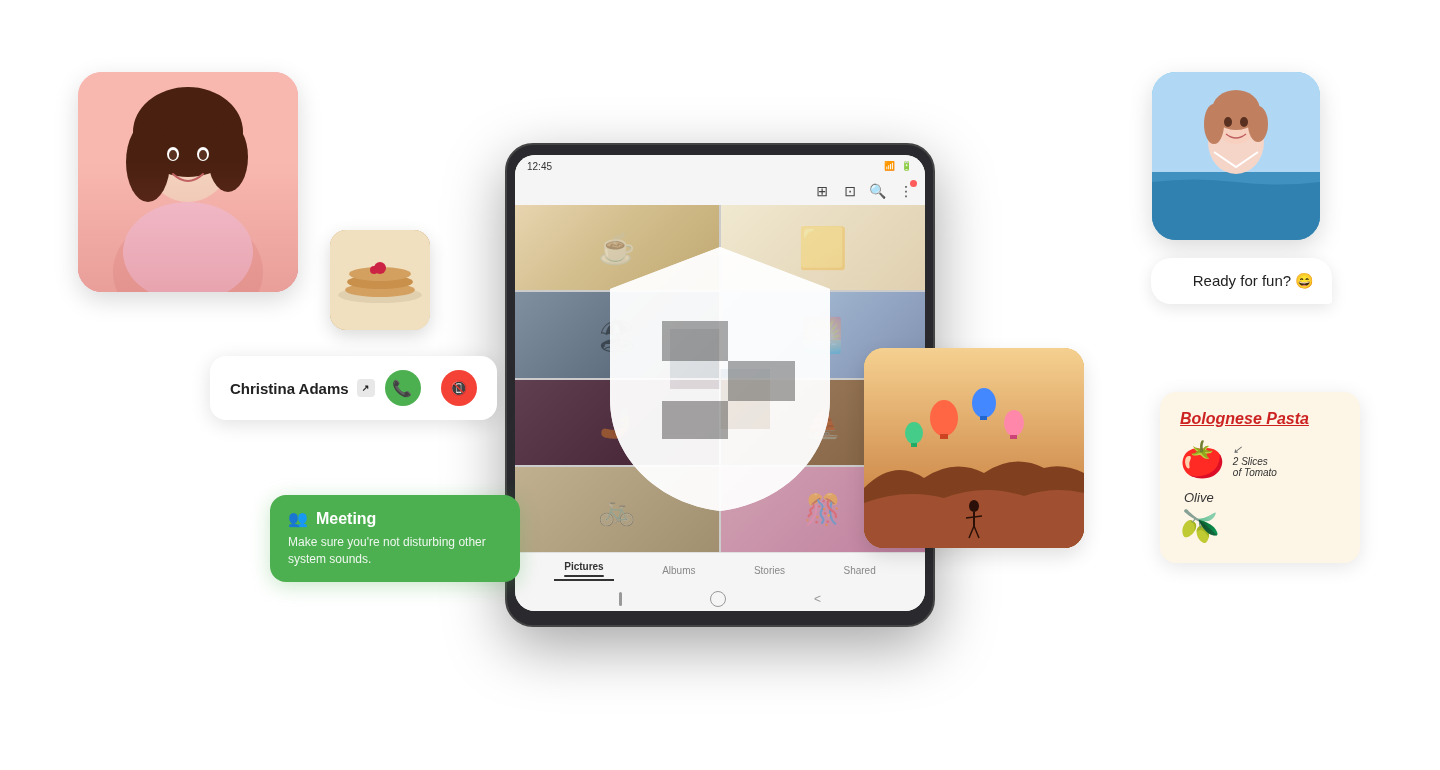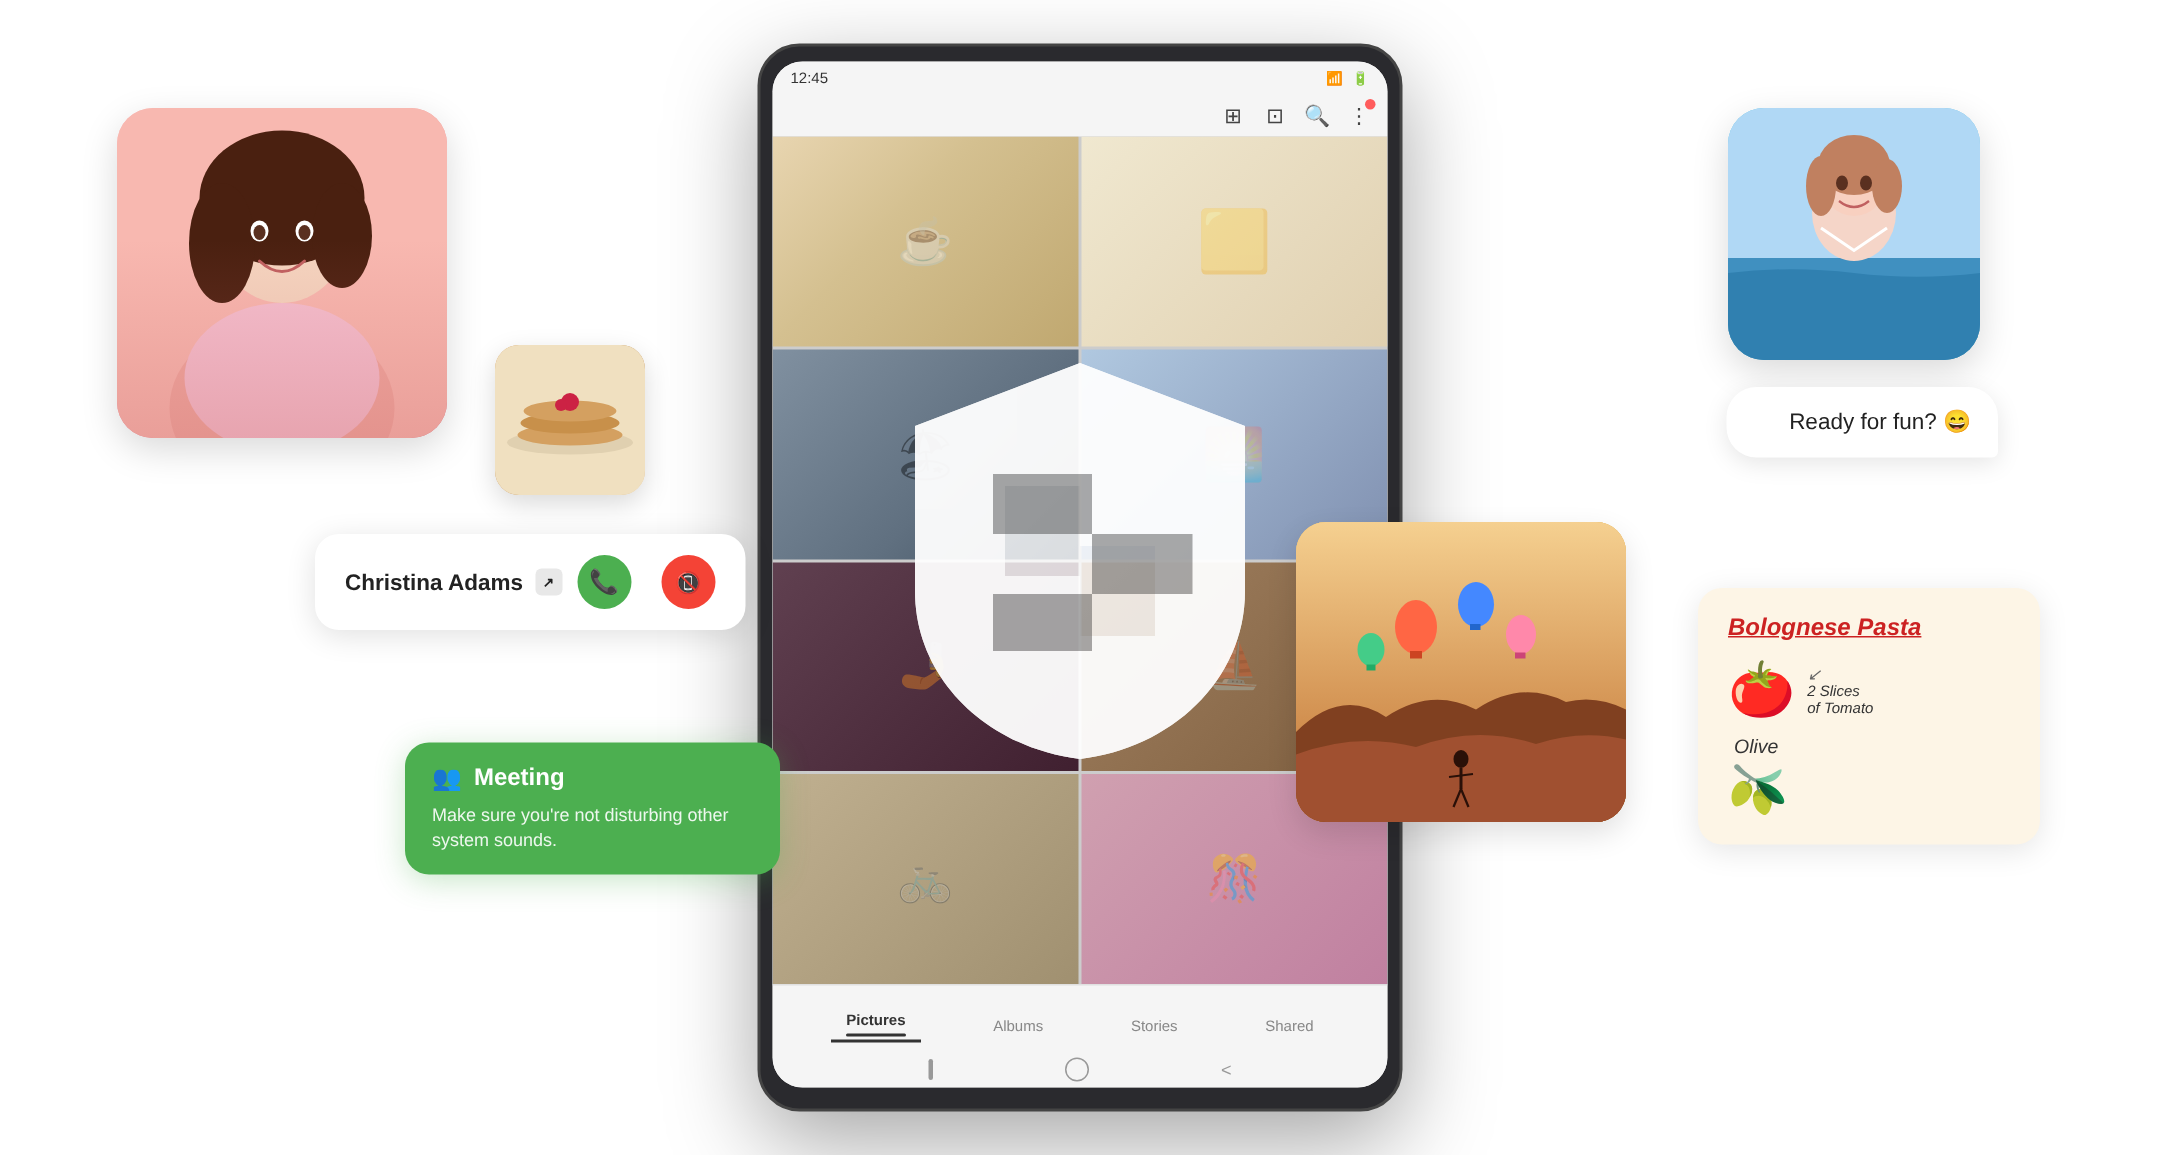--- a/index.html
+++ b/index.html
@@ -12,21 +12,21 @@
       position: relative;
     }
 
     
     .tablet-container {
       position: absolute;
       left: 50%;
       top: 50%;
       transform: translate(-50%, -50%);
       width: 430px;
-      height: 712px;
+      height: 484px;
     }
     .tablet-body {
       width: 100%;
       height: 100%;
       background: #2a2a2e;
       border-radius: 28px;
       box-shadow: 0 20px 60px rgba(0,0,0,0.35);
       position: relative;
       overflow: hidden;
       border: 2px solid #444;
@@ -126,21 +126,21 @@
     .photo-6::after { content: '⛵'; font-size: 30px; position: absolute; top: 50%; left: 50%; transform: translate(-50%,-50%); opacity: 0.3; }
     .photo-7::after { content: '🚲'; font-size: 30px; position: absolute; top: 50%; left: 50%; transform: translate(-50%,-50%); opacity: 0.4; }
     .photo-8::after { content: '🎊'; font-size: 30px; position: absolute; top: 50%; left: 50%; transform: translate(-50%,-50%); opacity: 0.4; }
 
     
     .tablet-tabs {
       background: #f5f5f5;
       display: flex;
       justify-content: space-around;
       align-items: center;
-      padding: 16px 20px 4px;
+      padding: 6px 20px 4px;
       border-top: 1px solid #e0e0e0;
       flex-shrink: 0;
     }
     .tab-item {
       font-size: 10px;
       color: #888;
       text-align: center;
       padding: 2px 10px;
       cursor: pointer;
     }
@@ -372,21 +372,21 @@
     }
 
     
     .recipe-card {
       position: absolute;
       right: 80px;
       top: 392px;
       background: #fdf5e6;
       border-radius: 16px;
       padding: 18px 20px;
-      width: 228px;
+      width: 200px;
       box-shadow: 0 4px 20px rgba(0,0,0,0.10);
     }
     .recipe-title {
       font-size: 16px;
       font-weight: 700;
       color: #cc2222;
       font-style: italic;
       text-decoration: underline;
       margin-bottom: 14px;
     }

